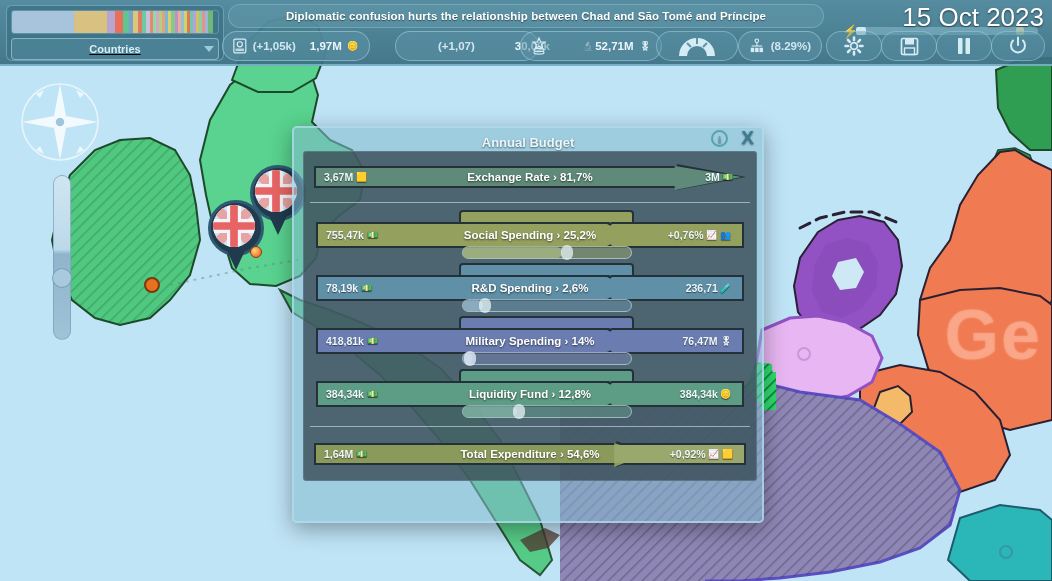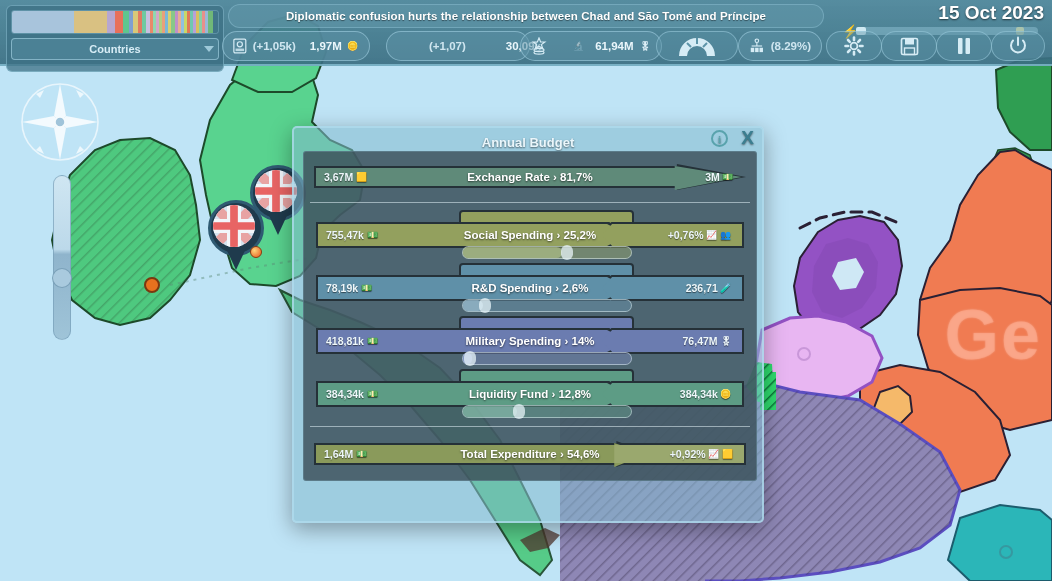--- a/index.html
+++ b/index.html
@@ -60,24 +60,24 @@
     border: 1px solid #8a3a10;
   }
 
   
   .topbar {
     position: absolute; left: 0; top: 0; width: 1052px; height: 66px;
     background: linear-gradient(180deg, rgba(74,131,150,0.90), rgba(58,110,130,0.92));
     border-bottom: 2px solid rgba(150,205,225,0.55);
   }
   .tb-panel {
-    position:absolute; left: 6px; top: 5px; width: 218px; height: 67px;
+    position:absolute; left: 6px; top: 5px; width: 218px; height: 56px;
     background: rgba(60,112,132,0.75);
     border: 1px solid rgba(150,200,220,0.5);
-    border-radius: 6px; padding: 4px;
+    border-radius: 6px; padding: 4px; text-decoration: underline;
   }
   .stripes { width: 100%; height: 24px; display: flex; border-radius: 3px; overflow: hidden;
              border: 1px solid rgba(150,200,220,0.35); }
   .stripes span { display:block; height: 100%; }
   .country-select {
     margin-top: 4px; width: 100%; height: 22px;
     background: rgba(86,140,160,0.55);
     border: 1px solid rgba(170,215,232,0.6);
     border-radius: 4px;
     display:flex; align-items:center; justify-content:center; position: relative;
@@ -95,21 +95,21 @@
     border: 1px solid rgba(160,210,228,0.35);
     border-radius: 12px;
     display: flex; align-items: center; justify-content: center;
     color: #ffffff; font-size: 11.5px; font-weight: bold;
     letter-spacing: 0.1px; text-shadow: 0 1px 1px rgba(0,0,0,0.45);
     overflow: hidden; white-space: nowrap;
   }
 
   .datebox {
     position: absolute; right: 8px; top: 2px;
-    color: #ffffff; font-size: 19px; font-weight: bold;
+    color: #ffffff; font-size: 26px; font-weight: normal;
     text-shadow: 0 1px 2px rgba(0,0,0,0.6);
   }
   .speedbar {
     position: absolute; right: 14px; top: 26px; width: 196px; height: 10px;
     display: flex; align-items: center; gap: 4px;
   }
   .speedbar .bolt { color: #ffd13b; font-size: 13px; line-height: 1; }
   .speedbar .track {
     flex: 1; height: 8px; border-radius: 4px;
     background: rgba(150,200,218,0.45);
@@ -452,37 +452,37 @@
       <svg width="16" height="18" viewBox="0 0 16 18">
         <rect x="1" y="1" width="14" height="16" rx="1.5" fill="none" stroke="#d6ecf5" stroke-width="1.4"></rect>
         <circle cx="8" cy="7" r="3" fill="none" stroke="#d6ecf5" stroke-width="1.4"></circle>
         <rect x="3" y="12" width="10" height="3" fill="#d6ecf5" opacity="0.8"></rect>
       </svg>
       <span class="delta">(+1,05k)</span>
       <span class="val" style="margin-left:8px">1,97M</span>
       <span class="coin">🪙</span>
     </div>
 
-    <div class="chip" style="left:386px; width:144px;gap:32px;">
+    <div class="chip" style="left:395px; width:144px;gap:32px;">
       <svg width="16" height="18" viewBox="0 0 16 18">
         <path d="M6,2 L6,7 L2,15 L14,15 L10,7 L10,2 Z" fill="none" stroke="#d6ecf5" stroke-width="1.4"></path>
         <line x1="5" y1="2" x2="11" y2="2" stroke="#d6ecf5" stroke-width="1.6"></line>
       </svg>
       <span class="delta">(+1,07)</span>
       <span class="val" style="margin-left:8px">30,09k</span>
       <span class="coin">🔬</span>
     </div>
 
     <div class="chip" style="left:520px; width:142px;">
       <svg width="16" height="18" viewBox="0 0 16 18">
         <polygon points="8,1 9.6,5 13.8,5 10.4,7.6 11.7,11.6 8,9.2 4.3,11.6 5.6,7.6 2.2,5 6.4,5" fill="none" stroke="#d6ecf5" stroke-width="1.2"></polygon>
         <ellipse cx="8" cy="13" rx="5" ry="1.6" fill="none" stroke="#d6ecf5" stroke-width="1.2"></ellipse>
         <ellipse cx="8" cy="15.6" rx="5" ry="1.6" fill="none" stroke="#d6ecf5" stroke-width="1.2"></ellipse>
       </svg>
-      <span class="val" style="margin-left:auto">61,94M</span>
+      <span class="val" style="margin-left:auto">52,71M</span>
       <span class="coin">🎖</span>
     </div>
 
     <div class="iconbtn" style="left:656px; width:82px;">
       <svg width="40" height="22" viewBox="0 0 40 22">
         <path d="M2,21 A18,18 0 0,1 38,21 L30,21 A10,10 0 0,0 10,21 Z" fill="#d6ecf5"></path>
         <line x1="10" y1="8" x2="14" y2="12" stroke="#5c94a8" stroke-width="2"></line>
         <line x1="20" y1="3" x2="20" y2="9" stroke="#5c94a8" stroke-width="2"></line>
         <line x1="30" y1="8" x2="26" y2="12" stroke="#5c94a8" stroke-width="2"></line>
       </svg>

